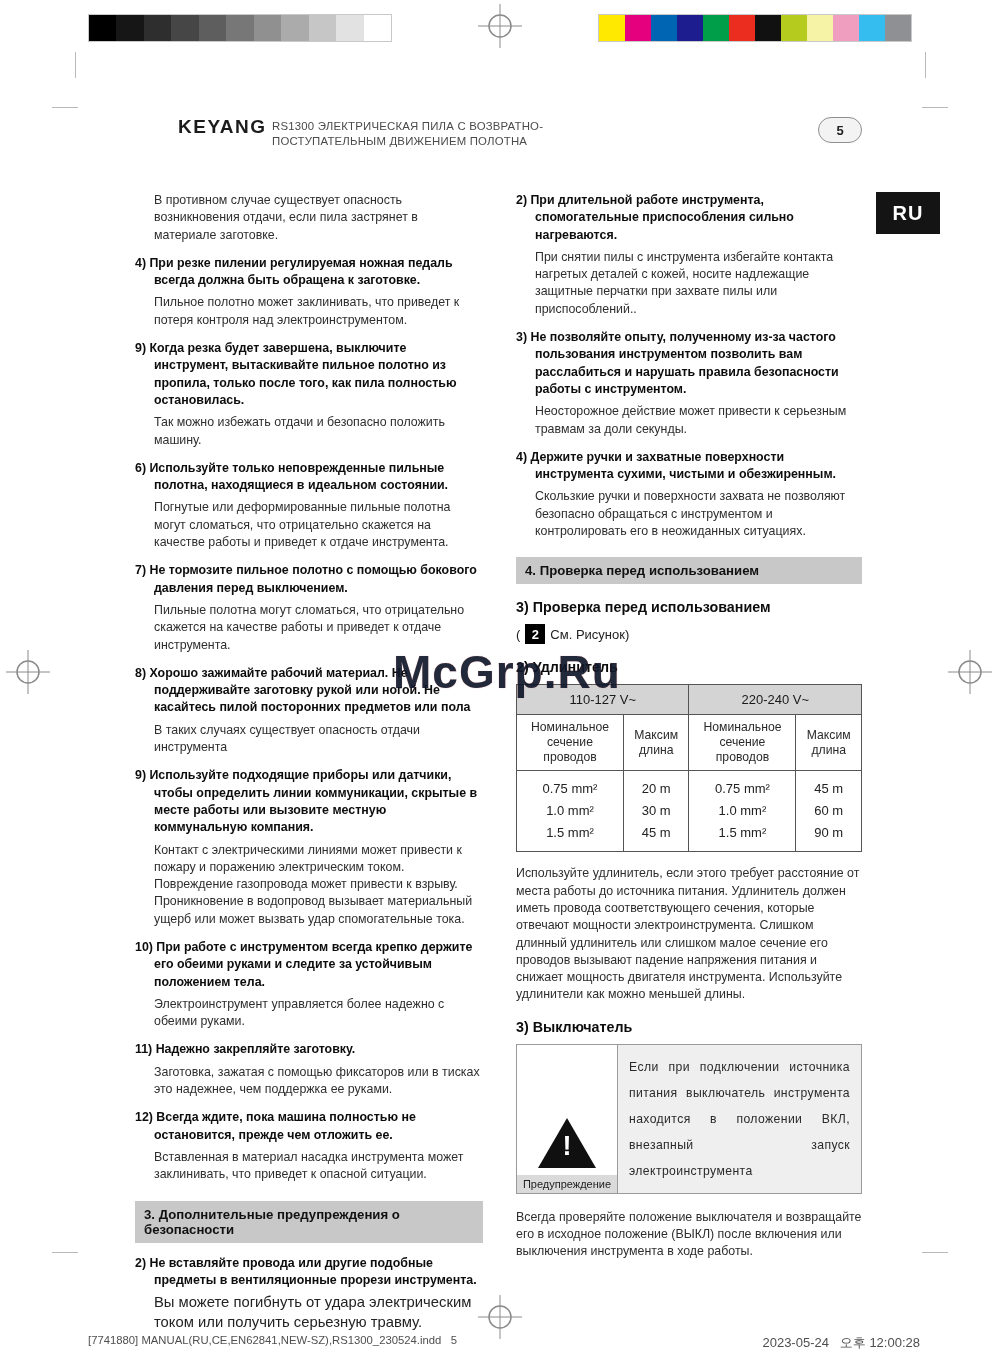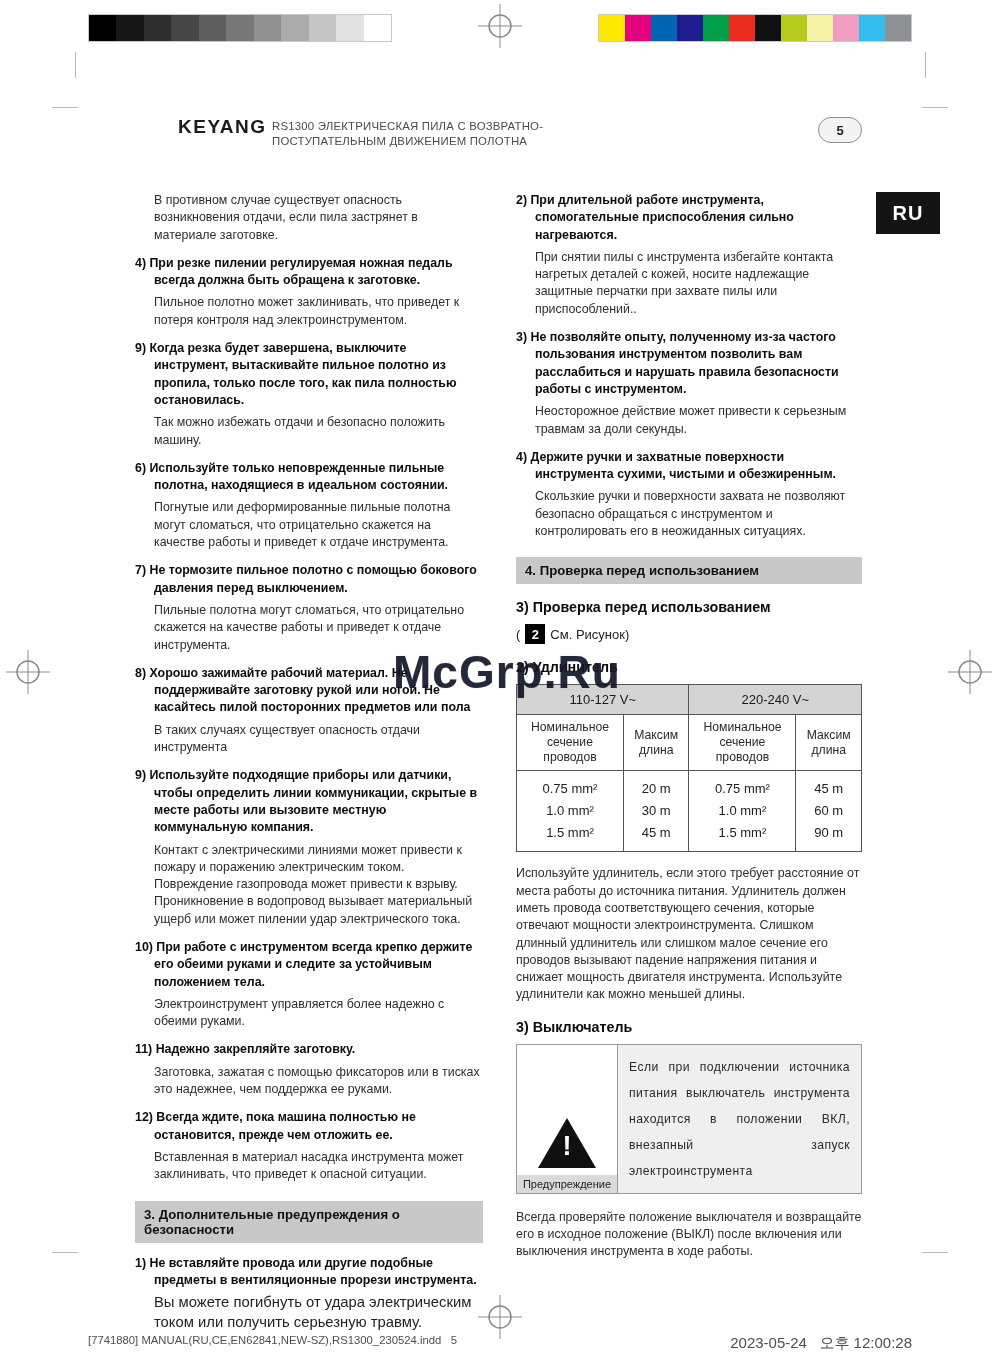--- a/index.html
+++ b/index.html
@@ -51,21 +51,21 @@
   .warnbox { display:flex; border:1px solid #9a9a9a; margin:6px 0 15px; background:#fff; }
   .warn-left { width:100px; display:flex; flex-direction:column; align-items:center; justify-content:flex-end; padding-top:10px; }
   .tri-wrap { position:relative; width:58px; height:50px; }
   .tri { width:0; height:0; border-left:29px solid transparent; border-right:29px solid transparent; border-bottom:50px solid #101010; }
   .bang { position:absolute; left:0; right:0; top:15px; text-align:center; color:#fff; font-weight:bold; font-size:27px; line-height:1; }
   .warn-label { width:100%; text-align:center; font-size:11px; color:#222; background:#dadada; padding:3px 0; margin-top:7px; }
   .warn-text { flex:1; background:#efefef; border-left:1px solid #9a9a9a; padding:9px 11px; font-size:12.2px; line-height:26px;
     text-align:justify; letter-spacing:0.4px; color:#2a2a2a; }
   
   .footer-left  { position:absolute; left:88px;  top:1334px; font-size:11.3px; color:#4f4f4f; white-space:pre; }
-  .footer-right { position:absolute; right:88px; top:1334px; font-size:15px; color:#4f4f4f; white-space:pre; }
+  .footer-right { position:absolute; right:80px; top:1334px; font-size:13px; color:#4f4f4f; white-space:pre; }
 </style>
 </head>
 <body>
 
 <div class="sheet">
 
   <div class="graybar">
       <div class="swatch" style="background: rgb(0, 0, 0);"></div>
       <div class="swatch" style="background: rgb(22, 22, 22);"></div>
       <div class="swatch" style="background: rgb(46, 46, 46);"></div>
@@ -137,29 +137,29 @@
     <p class="body">Пильное полотно может заклинивать, что приведет к потеря контроля над электроинструментом.</p>
     <p class="head">9) Когда резка будет завершена, выключите инструмент, вытаскивайте пильное полотно из пропила, только после того, как пила полностью остановилась.</p>
     <p class="body">Так можно избежать отдачи и безопасно положить машину.</p>
     <p class="head">6) Используйте только неповрежденные пильные полотна, находящиеся в идеальном состоянии.</p>
     <p class="body">Погнутые или деформированные пильные полотна могут сломаться, что отрицательно скажется на качестве работы и приведет к отдаче инструмента.</p>
     <p class="head">7) Не тормозите пильное полотно с помощью бокового давления перед выключением.</p>
     <p class="body">Пильные полотна могут сломаться, что отрицательно скажется на качестве работы и приведет к отдаче инструмента.</p>
     <p class="head">8) Хорошо зажимайте рабочий материал. Не поддерживайте заготовку рукой или ногой. Не касайтесь пилой посторонних предметов или пола</p>
     <p class="body">В таких случаях существует опасность отдачи инструмента</p>
     <p class="head">9) Используйте подходящие приборы или датчики, чтобы определить линии коммуникации, скрытые в месте работы или вызовите местную коммунальную компания.</p>
-    <p class="body">Контакт с электрическими линиями может привести к пожару и поражению электрическим током. Повреждение газопровода может привести к взрыву. Проникновение в водопровод вызывает материальный ущерб или может пилении удар электрического тока.</p>
+    <p class="body">Контакт с электрическими линиями может привести к пожару и поражению электрическим током. Повреждение газопровода может привести к взрыву. Проникновение в водопровод вызывает материальный ущерб или может вызвать удар спомогательные тока.</p>
     <p class="head">10) При работе с инструментом всегда крепко держите его обеими руками и следите за устойчивым положением тела.</p>
     <p class="body">Электроинструмент управляется более надежно с обеими руками.</p>
     <p class="head">11) Надежно закрепляйте заготовку.</p>
     <p class="body">Заготовка, зажатая с помощью фиксаторов или в тисках это надежнее, чем поддержка ее руками.</p>
     <p class="head">12) Всегда ждите, пока машина полностью не остановится, прежде чем отложить ее.</p>
     <p class="body">Вставленная в материал насадка инструмента может заклинивать, что приведет к опасной ситуации.</p>
     <div class="section-hdr">3. Дополнительные предупреждения о безопасности</div>
-    <p class="head">1) Не вставляйте провода или другие подобные предметы в вентиляционные прорези инструмента.</p>
+    <p class="head">2) Не вставляйте провода или другие подобные предметы в вентиляционные прорези инструмента.</p>
     <p class="big">Вы можете погибнуть от удара электрическим током или получить серьезную травму.</p>
   </div>
 
   <div class="col right-col">
     <p class="head">2) При длительной работе инструмента, спомогательные приспособления сильно нагреваются.</p>
     <p class="body">При снятии пилы с инструмента избегайте  контакта нагретых деталей с кожей, носите надлежащие защитные перчатки при захвате пилы или приспособлений..</p>
     <p class="head">3) Не позволяйте опыту, полученному из-за частого пользования инструментом позволить вам расслабиться и нарушать правила безопасности работы с инструментом.</p>
     <p class="body">Неосторожное действие может привести к серьезным травмам за доли секунды.</p>
     <p class="head">4) Держите ручки и захватные поверхности инструмента сухими, чистыми и обезжиренным.</p>
     <p class="body">Скользкие ручки и поверхности захвата не позволяют безопасно обращаться с инструментом и контролировать его в  неожиданных ситуациях.</p>

